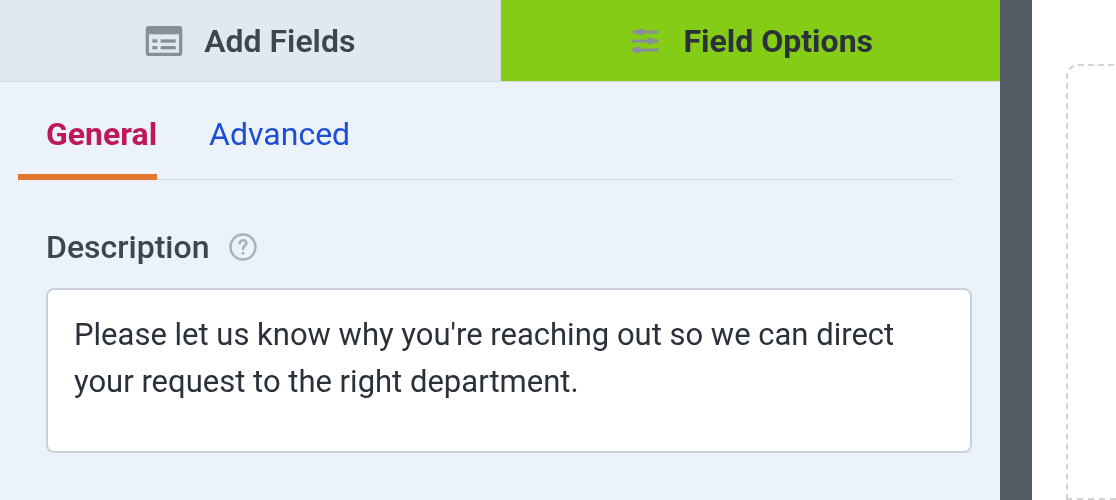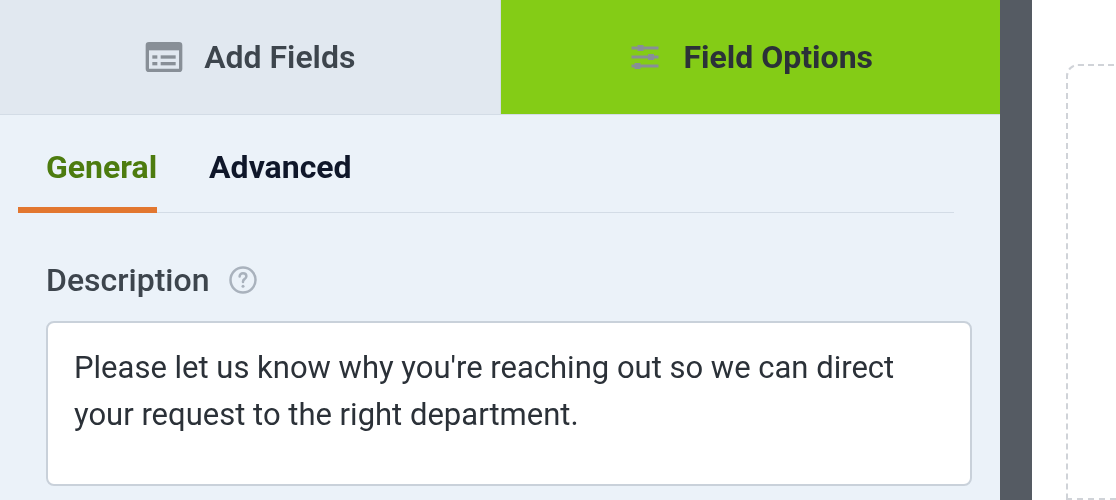--- a/index.html
+++ b/index.html
@@ -16,21 +16,21 @@
       position: relative;
     }
     .panel {
       width: 1000px;
       height: 500px;
       background: #ebf2f9;
       position: relative;
     }
     .top-tabs {
       display: flex;
-      height: 115px;
+      height: 82px;
       border-bottom: 1px solid #d3dce6;
     }
     .top-tab {
       flex: 1;
       display: flex;
       align-items: center;
       justify-content: center;
       gap: 20px;
       cursor: pointer;
       font-size: 32px;
@@ -60,31 +60,31 @@
       align-items: flex-end;
       padding: 35px 46px 0 46px;
       gap: 52px;
       border-bottom: 1px solid #d3dce6;
       margin: 0 46px;
       padding-left: 0;
       padding-right: 0;
     }
     .sub-tab {
       font-size: 32px;
-      font-weight: 700;
-      color: #0f172a;
+      font-weight: 400;
+      color: #1d4ed8;
       padding-bottom: 22px;
       cursor: pointer;
       border-bottom: 6px solid transparent;
       margin-bottom: -1px;
       line-height: 1.1;
     }
     .sub-tab.active {
       font-weight: 700;
-      color: #4d7c0f;
+      color: #be185d;
       border-bottom: 6px solid #e27730;
     }
     .sub-tab:first-child {
       padding-left: 28px;
       margin-left: -28px;
     }
     .field-section {
       padding: 48px 28px 0 46px;
     }
     .field-label-row {

